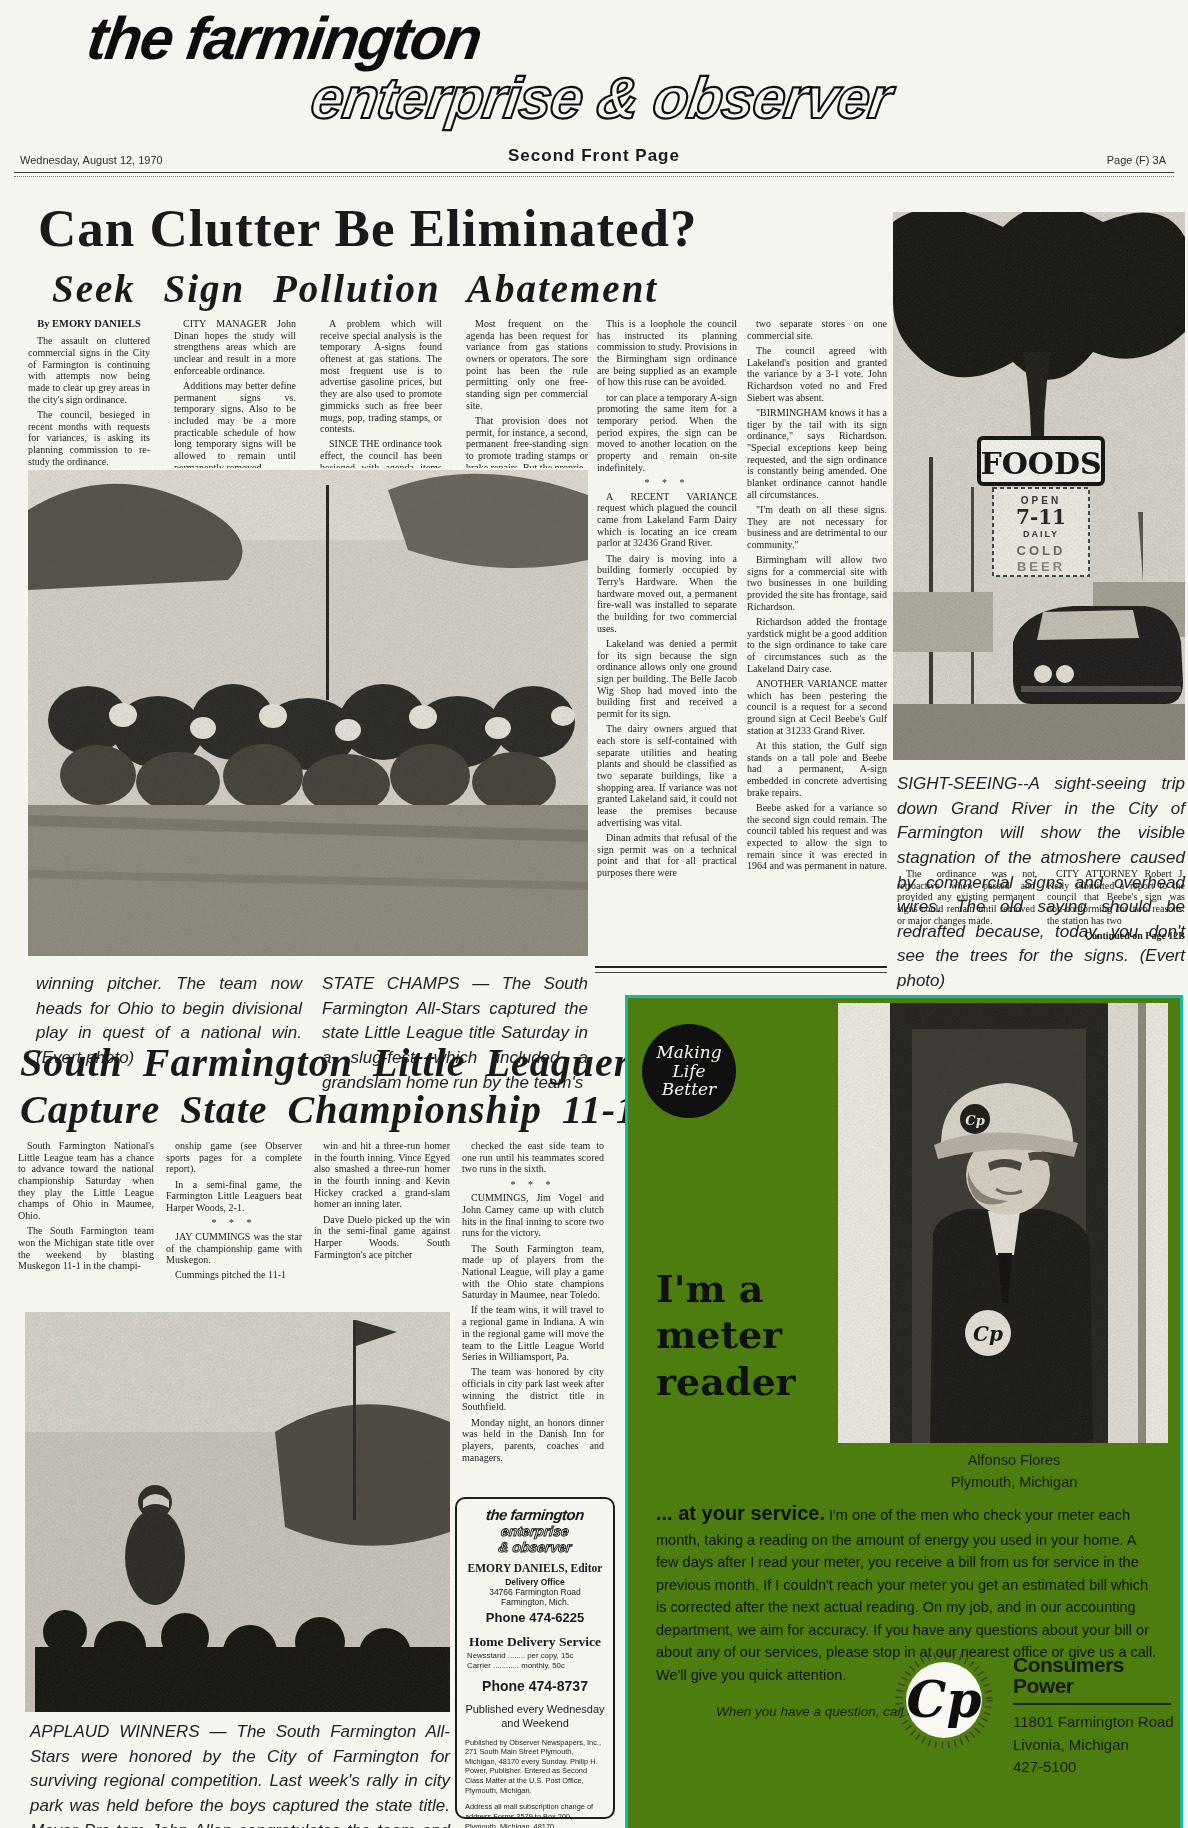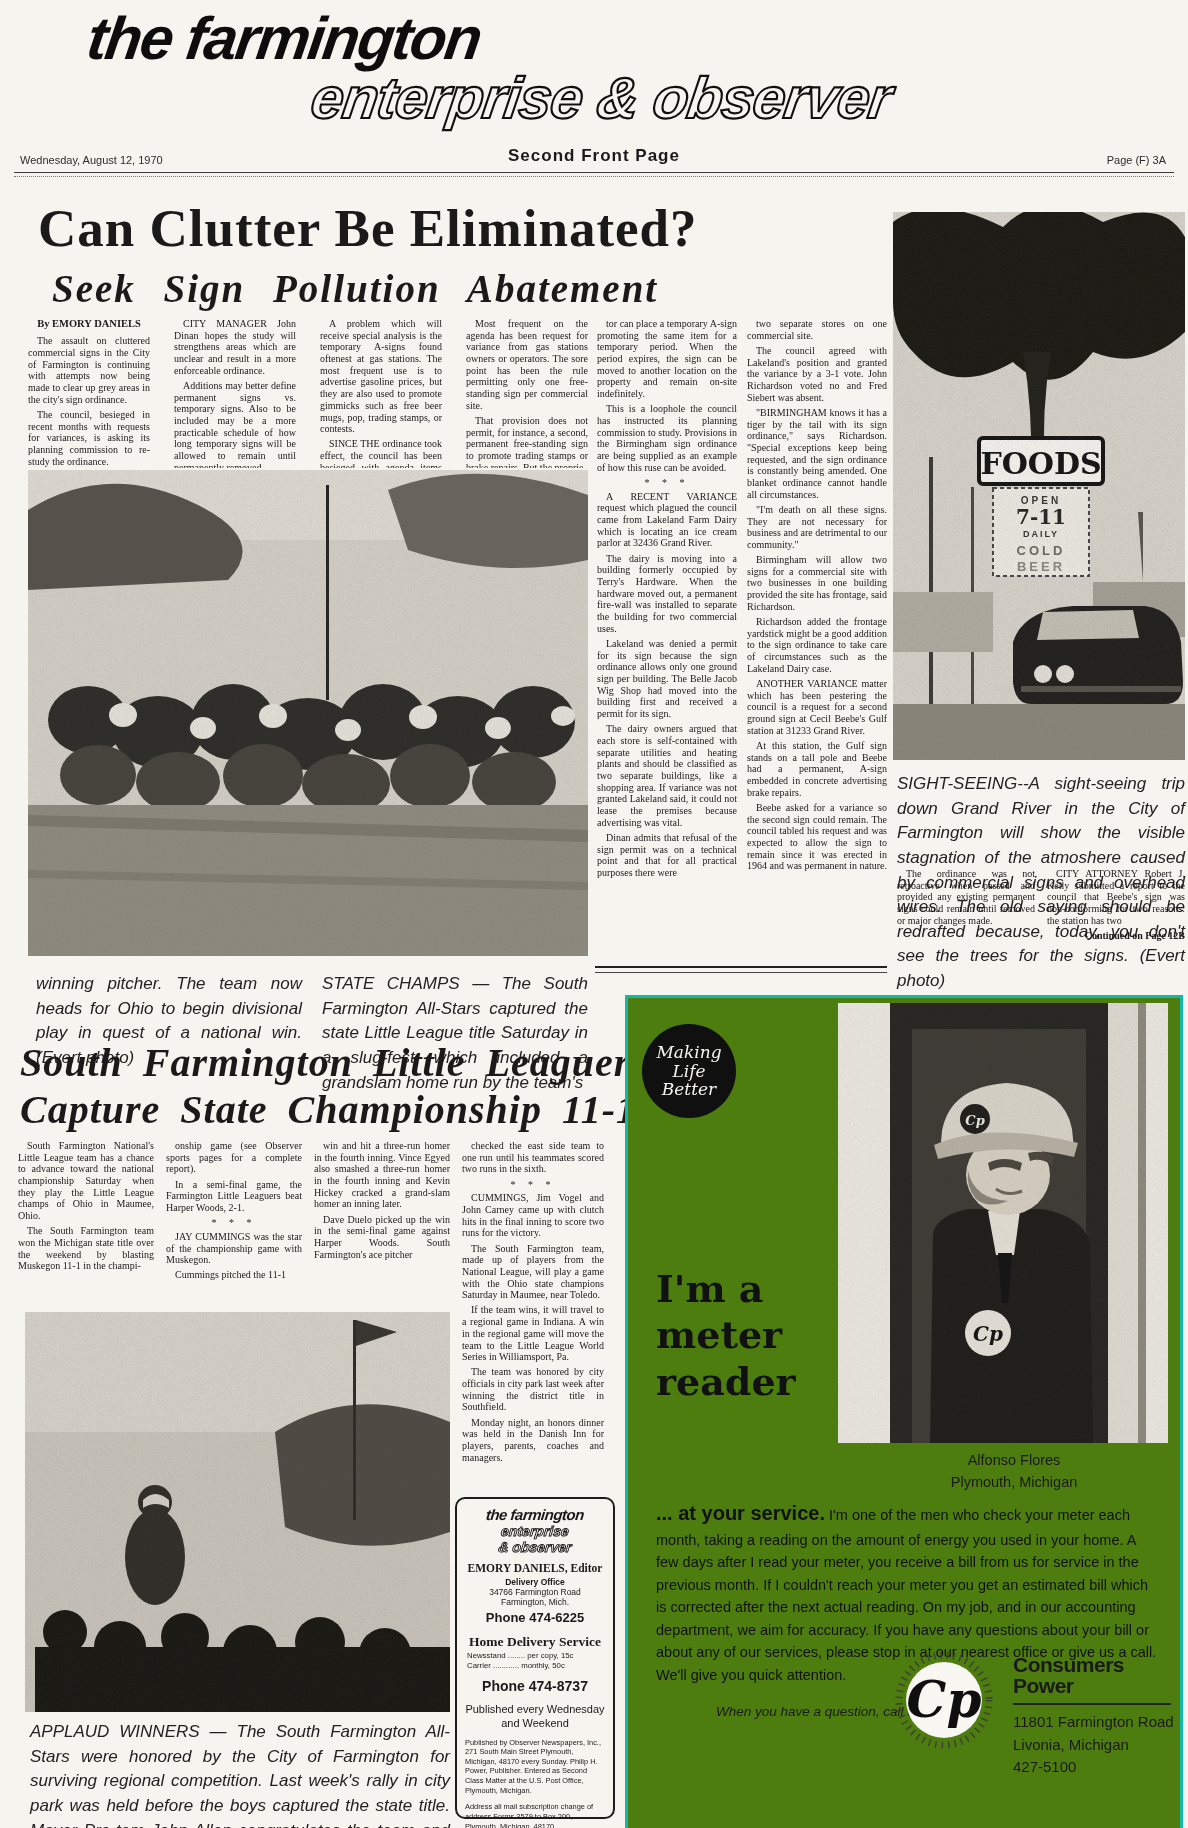--- a/index.html
+++ b/index.html
@@ -174,22 +174,22 @@
           <ellipse cx="486" cy="312" rx="42" ry="30"></ellipse>
       </g>
       <rect y="335" width="560" height="151" fill="#918c80"></rect>
       <path d="M0,345 L560,360 L560,372 L0,356 Z" fill="#7e796d"></path>
       <path d="M0,400 L560,412 L560,420 L0,408 Z" fill="#837e72"></path>
       <rect width="560" height="486" filter="url(#grain)" opacity="0.35"></rect>
     </svg>
   </div>
 
   <div class="col c5">
+      <p>This is a loophole the council has instructed its planning commission to study. Provisions in the Birmingham sign ordinance are being supplied as an example of how this ruse can be avoided.</p>
       <p>tor can place a temporary A-sign promoting the same item for a temporary period. When the period expires, the sign can be moved to another location on the property and remain on-site indefinitely.</p>
-      <p>This is a loophole the council has instructed its planning commission to study. Provisions in the Birmingham sign ordinance are being supplied as an example of how this ruse can be avoided.</p>
       <p class="stars">* * *</p>
       <p>A RECENT VARIANCE request which plagued the council came from Lakeland Farm Dairy which is locating an ice cream parlor at 32436 Grand River.</p>
       <p>The dairy is moving into a building formerly occupied by Terry's Hardware. When the hardware moved out, a permanent fire-wall was installed to separate the building for two commercial uses.</p>
       <p>Lakeland was denied a permit for its sign because the sign ordinance allows only one ground sign per building. The Belle Jacob Wig Shop had moved into the building first and received a permit for its sign.</p>
       <p>The dairy owners argued that each store is self-contained with separate utilities and heating plants and should be classified as two separate buildings, like a shopping area. If variance was not granted Lakeland said, it could not lease the premises because advertising was vital.</p>
       <p>Dinan admits that refusal of the sign permit was on a technical point and that for all practical purposes there were</p>
     </div>
   <div class="col c6">
       <p>two separate stores on one commercial site.</p>
       <p>The council agreed with Lakeland's position and granted the variance by a 3-1 vote. John Richardson voted no and Fred Siebert was absent.</p>

